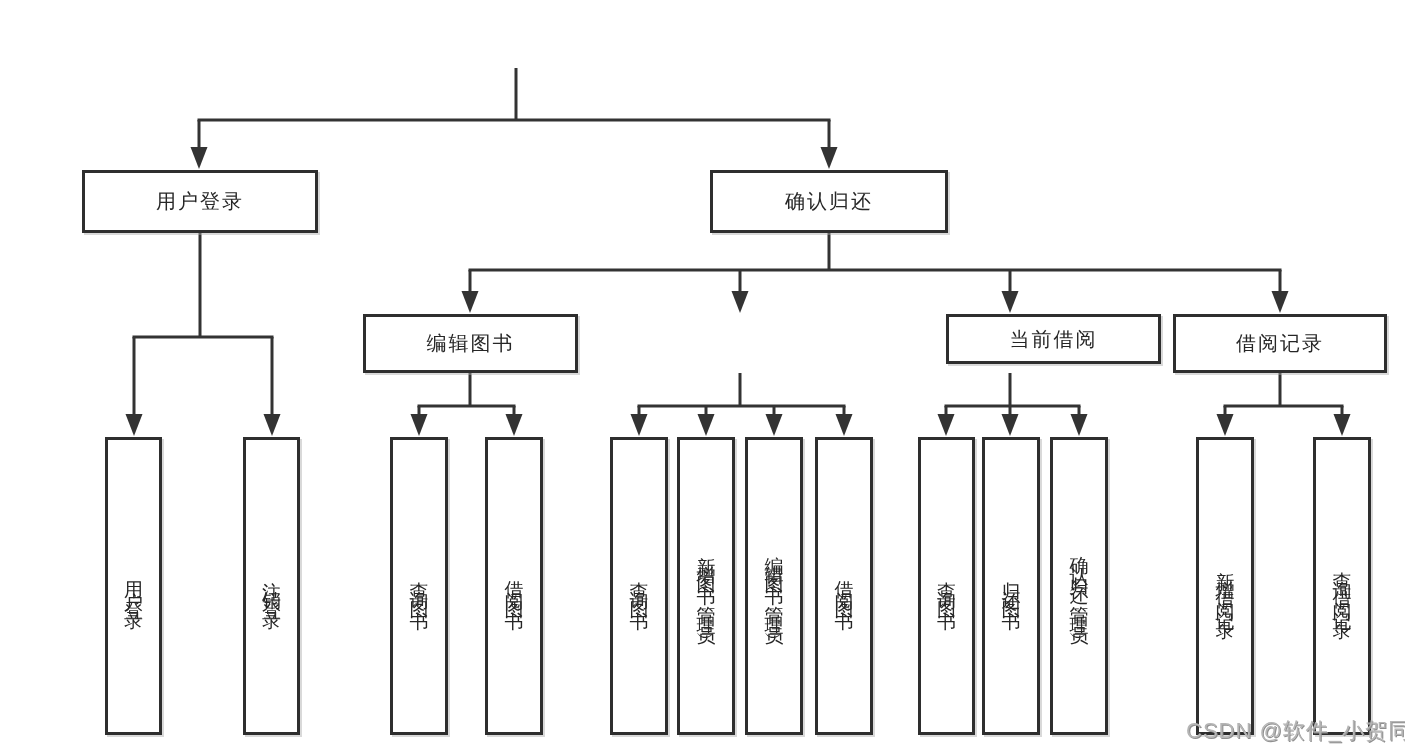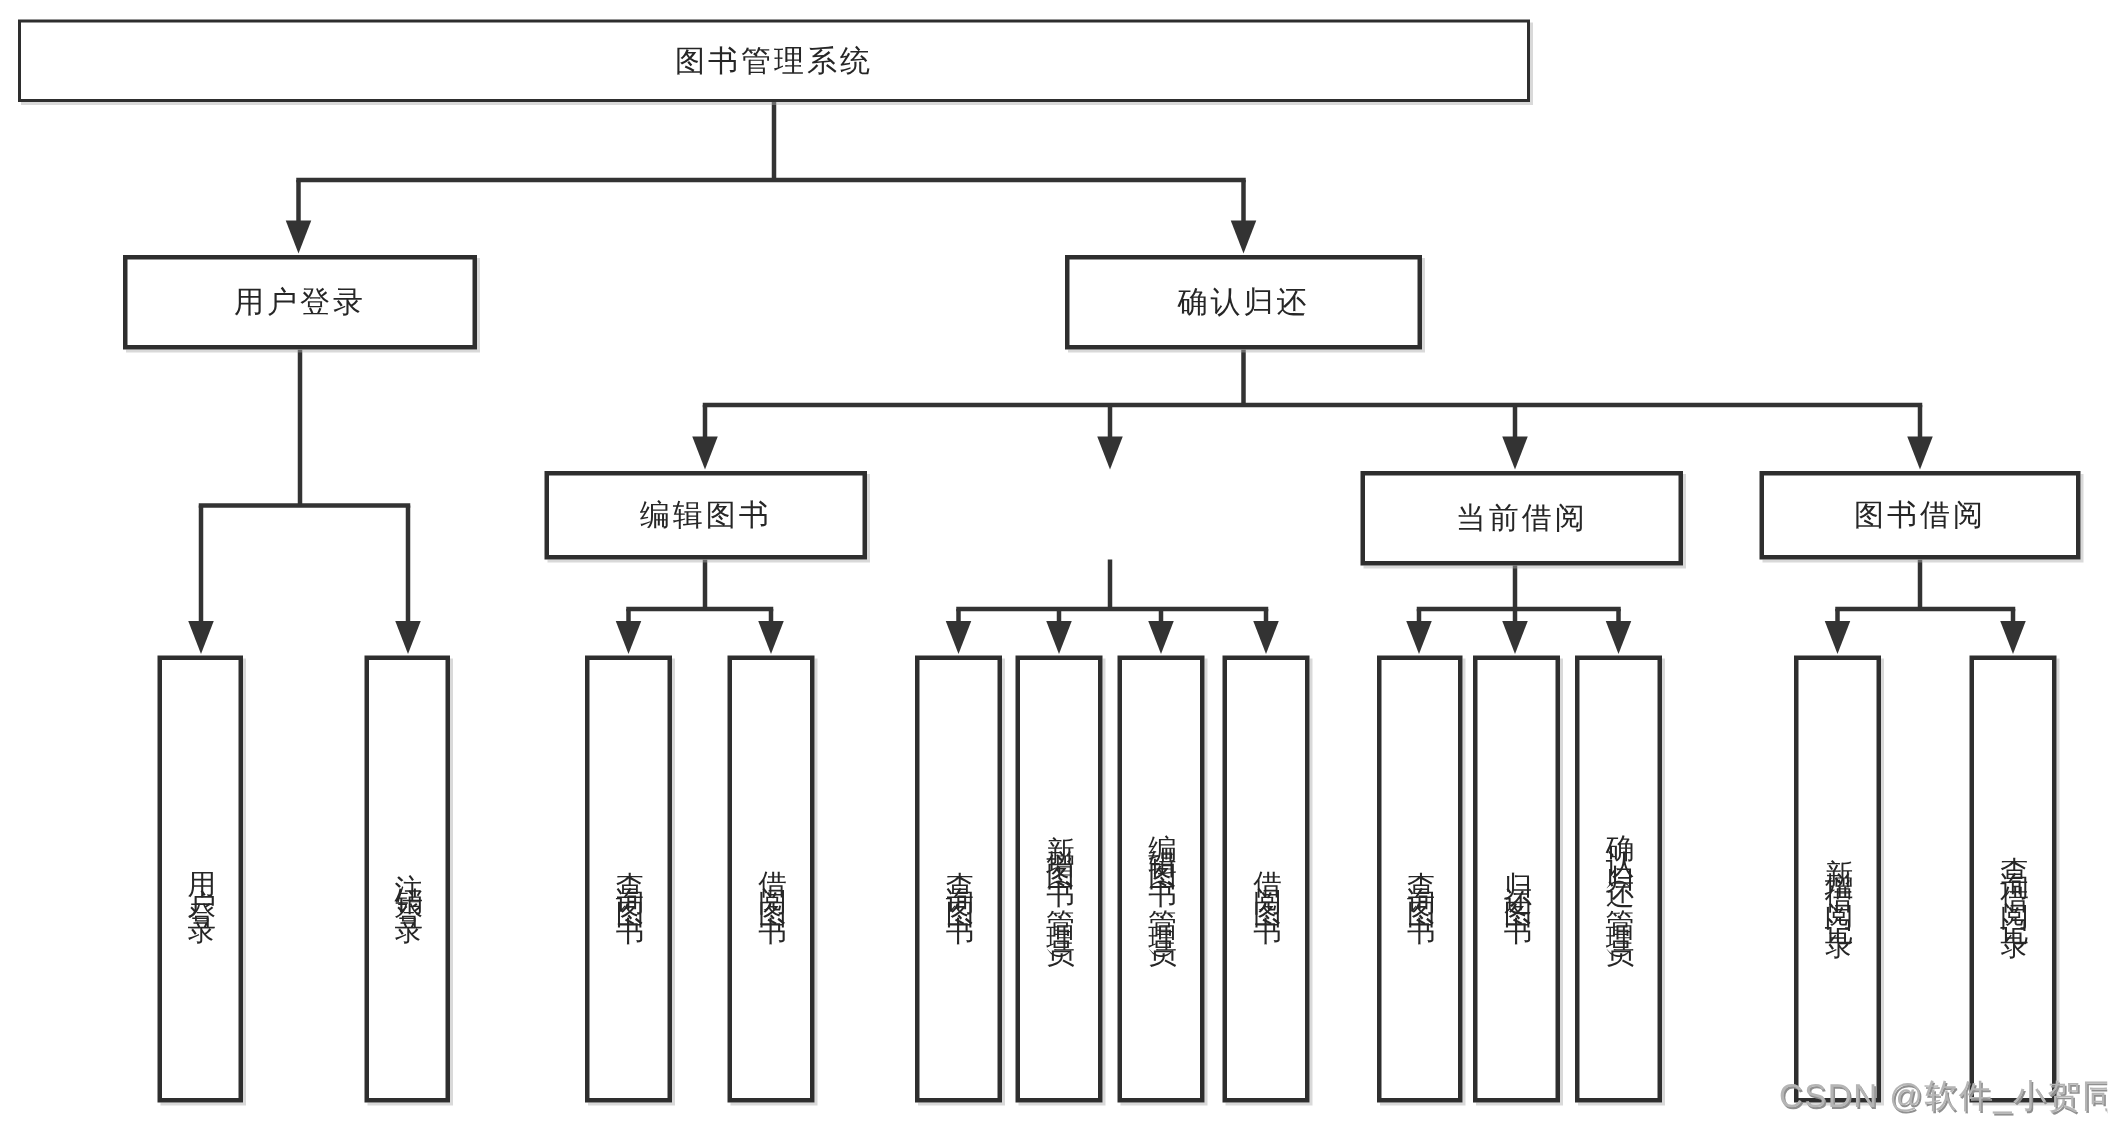--- a/index.html
+++ b/index.html
@@ -96,39 +96,36 @@
       <line x1="1079" y1="406" x2="1079" y2="419" stroke="#333333" stroke-width="3"></line>
       <polygon points="1070.5,414 1087.5,414 1079,436" fill="#333333"></polygon>
       <line x1="1280" y1="373" x2="1280" y2="406" stroke="#333333" stroke-width="3"></line>
       <line x1="1223.5" y1="406" x2="1343.5" y2="406" stroke="#333333" stroke-width="3"></line>
       <line x1="1225" y1="406" x2="1225" y2="419" stroke="#333333" stroke-width="3"></line>
       <polygon points="1216.5,414 1233.5,414 1225,436" fill="#333333"></polygon>
       <line x1="1342" y1="406" x2="1342" y2="419" stroke="#333333" stroke-width="3"></line>
       <polygon points="1333.5,414 1350.5,414 1342,436" fill="#333333"></polygon>
     </svg>
 
-  <div class="box root" style="left:12px;top:13px;width:1008px;height:55px">
-    <span>图书管理系统</span>
-  </div>
 
   <div class="box" style="left:82px;top:170px;width:236px;height:63px">
     <span>用户登录</span>
   </div>
   <div class="box" style="left:710px;top:170px;width:238px;height:63px">
     <span>确认归还</span>
   </div>
 
   <div class="box" style="left:363px;top:314px;width:215px;height:59px">
     <span>编辑图书</span>
   </div>
-  <div class="box" style="left:907px;top:314px;width:215px;height:63px">
+  <div class="box" style="left:946px;top:314px;width:215px;height:50px">
     <span>当前借阅</span>
   </div>
   <div class="box" style="left:1173px;top:314px;width:214px;height:59px">
-    <span>图书借阅</span>
+    <span>借阅记录</span>
   </div>
 
   <div class="box v" style="left:105px;top:437px;width:57px;height:298px">
     <span>用户登录</span>
   </div>
   <div class="box v" style="left:243px;top:437px;width:57px;height:298px">
     <span>注销登录</span>
   </div>
 
   <div class="box v" style="left:390px;top:437px;width:58px;height:298px">

